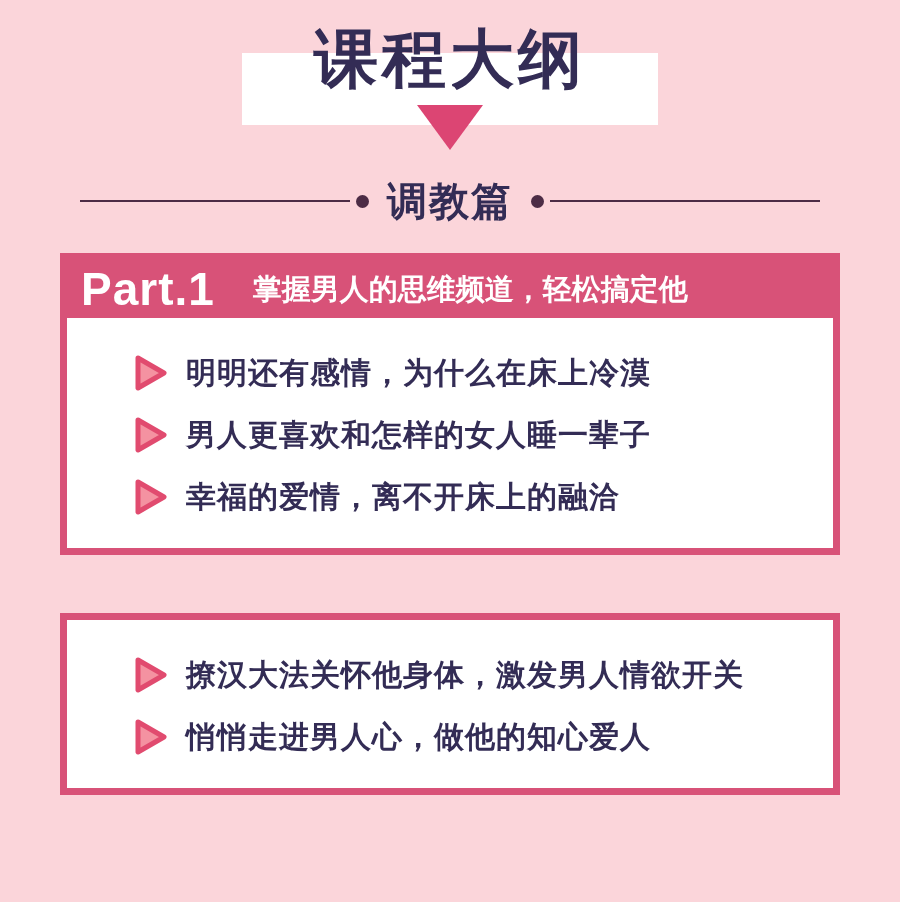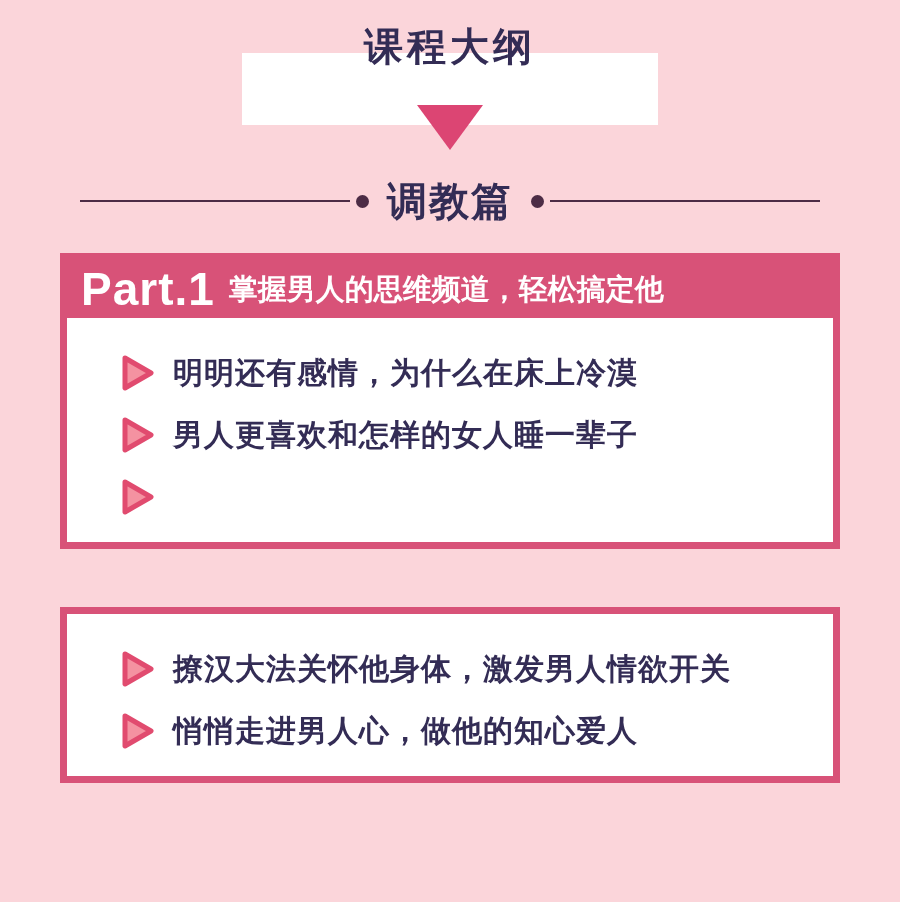--- a/index.html
+++ b/index.html
@@ -20,21 +20,21 @@
     width: 416px;
     height: 72px;
     background: #ffffff;
     margin: 53px auto 0;
   }
   .title-text {
     position: absolute;
     left: 0; right: 0;
     top: -26px;
     text-align: center;
-    font-size: 39px;
+    font-size: 64px;
     line-height: 1;
     font-weight: 900;
     letter-spacing: 4px;
     color: var(--navy-text, #332c55);
     margin: 0;
   }
   .title-arrow {
     position: absolute;
     left: 50%;
     bottom: -25px;
@@ -83,40 +83,42 @@
   .part-1 { margin-top: 32px; }
   .part-2 { margin-top: 58px; }
 
   .part-header {
     height: 58px;
     background: var(--accent-rose, #d85278);
     display: flex;
     align-items: center;
     padding-left: 14px;
     overflow: hidden;
+    gap: 24px;
   }
   .part-label {
     font-size: 46px;
     font-weight: 900;
     color: #ffffff;
     line-height: 1;
     letter-spacing: 1px;
     white-space: nowrap;
   }
   .part-title {
     font-size: 29px;
     font-weight: 800;
     color: #ffffff;
     margin-left: 14px;
     line-height: 1;
     white-space: nowrap;
   }
 
   .part-body {
-    padding: 30px 16px 20px 54px;
+    padding: 30px 16px 26px 54px;
+    margin-left: 13px;
   }
   .bullet-row {
     display: flex;
     align-items: center;
     height: 50px;
     margin-bottom: 12px;
   }
   .bullet-row:last-child { margin-bottom: 0; }
   .bullet-icon {
     flex: 0 0 auto;
@@ -168,20 +170,21 @@
     <div class="bullet-row">
       <svg class="bullet-icon" width="34" height="38" viewBox="0 0 34 38">
           <polygon points="4,4 30,19 4,34"></polygon>
         </svg>
       <span class="bullet-text">男人更喜欢和怎样的女人睡一辈子</span>
     </div>
     <div class="bullet-row">
       <svg class="bullet-icon" width="34" height="38" viewBox="0 0 34 38">
           <polygon points="4,4 30,19 4,34"></polygon>
         </svg>
+      <span class="bullet-text">幸福的爱情，离不开床上的融洽</span>
     </div>
   </div>
 </div>
 
 <div class="part part-2">
   <div class="part-body">
     <div class="bullet-row">
       <svg class="bullet-icon" width="34" height="38" viewBox="0 0 34 38">
           <polygon points="4,4 30,19 4,34"></polygon>
         </svg>

